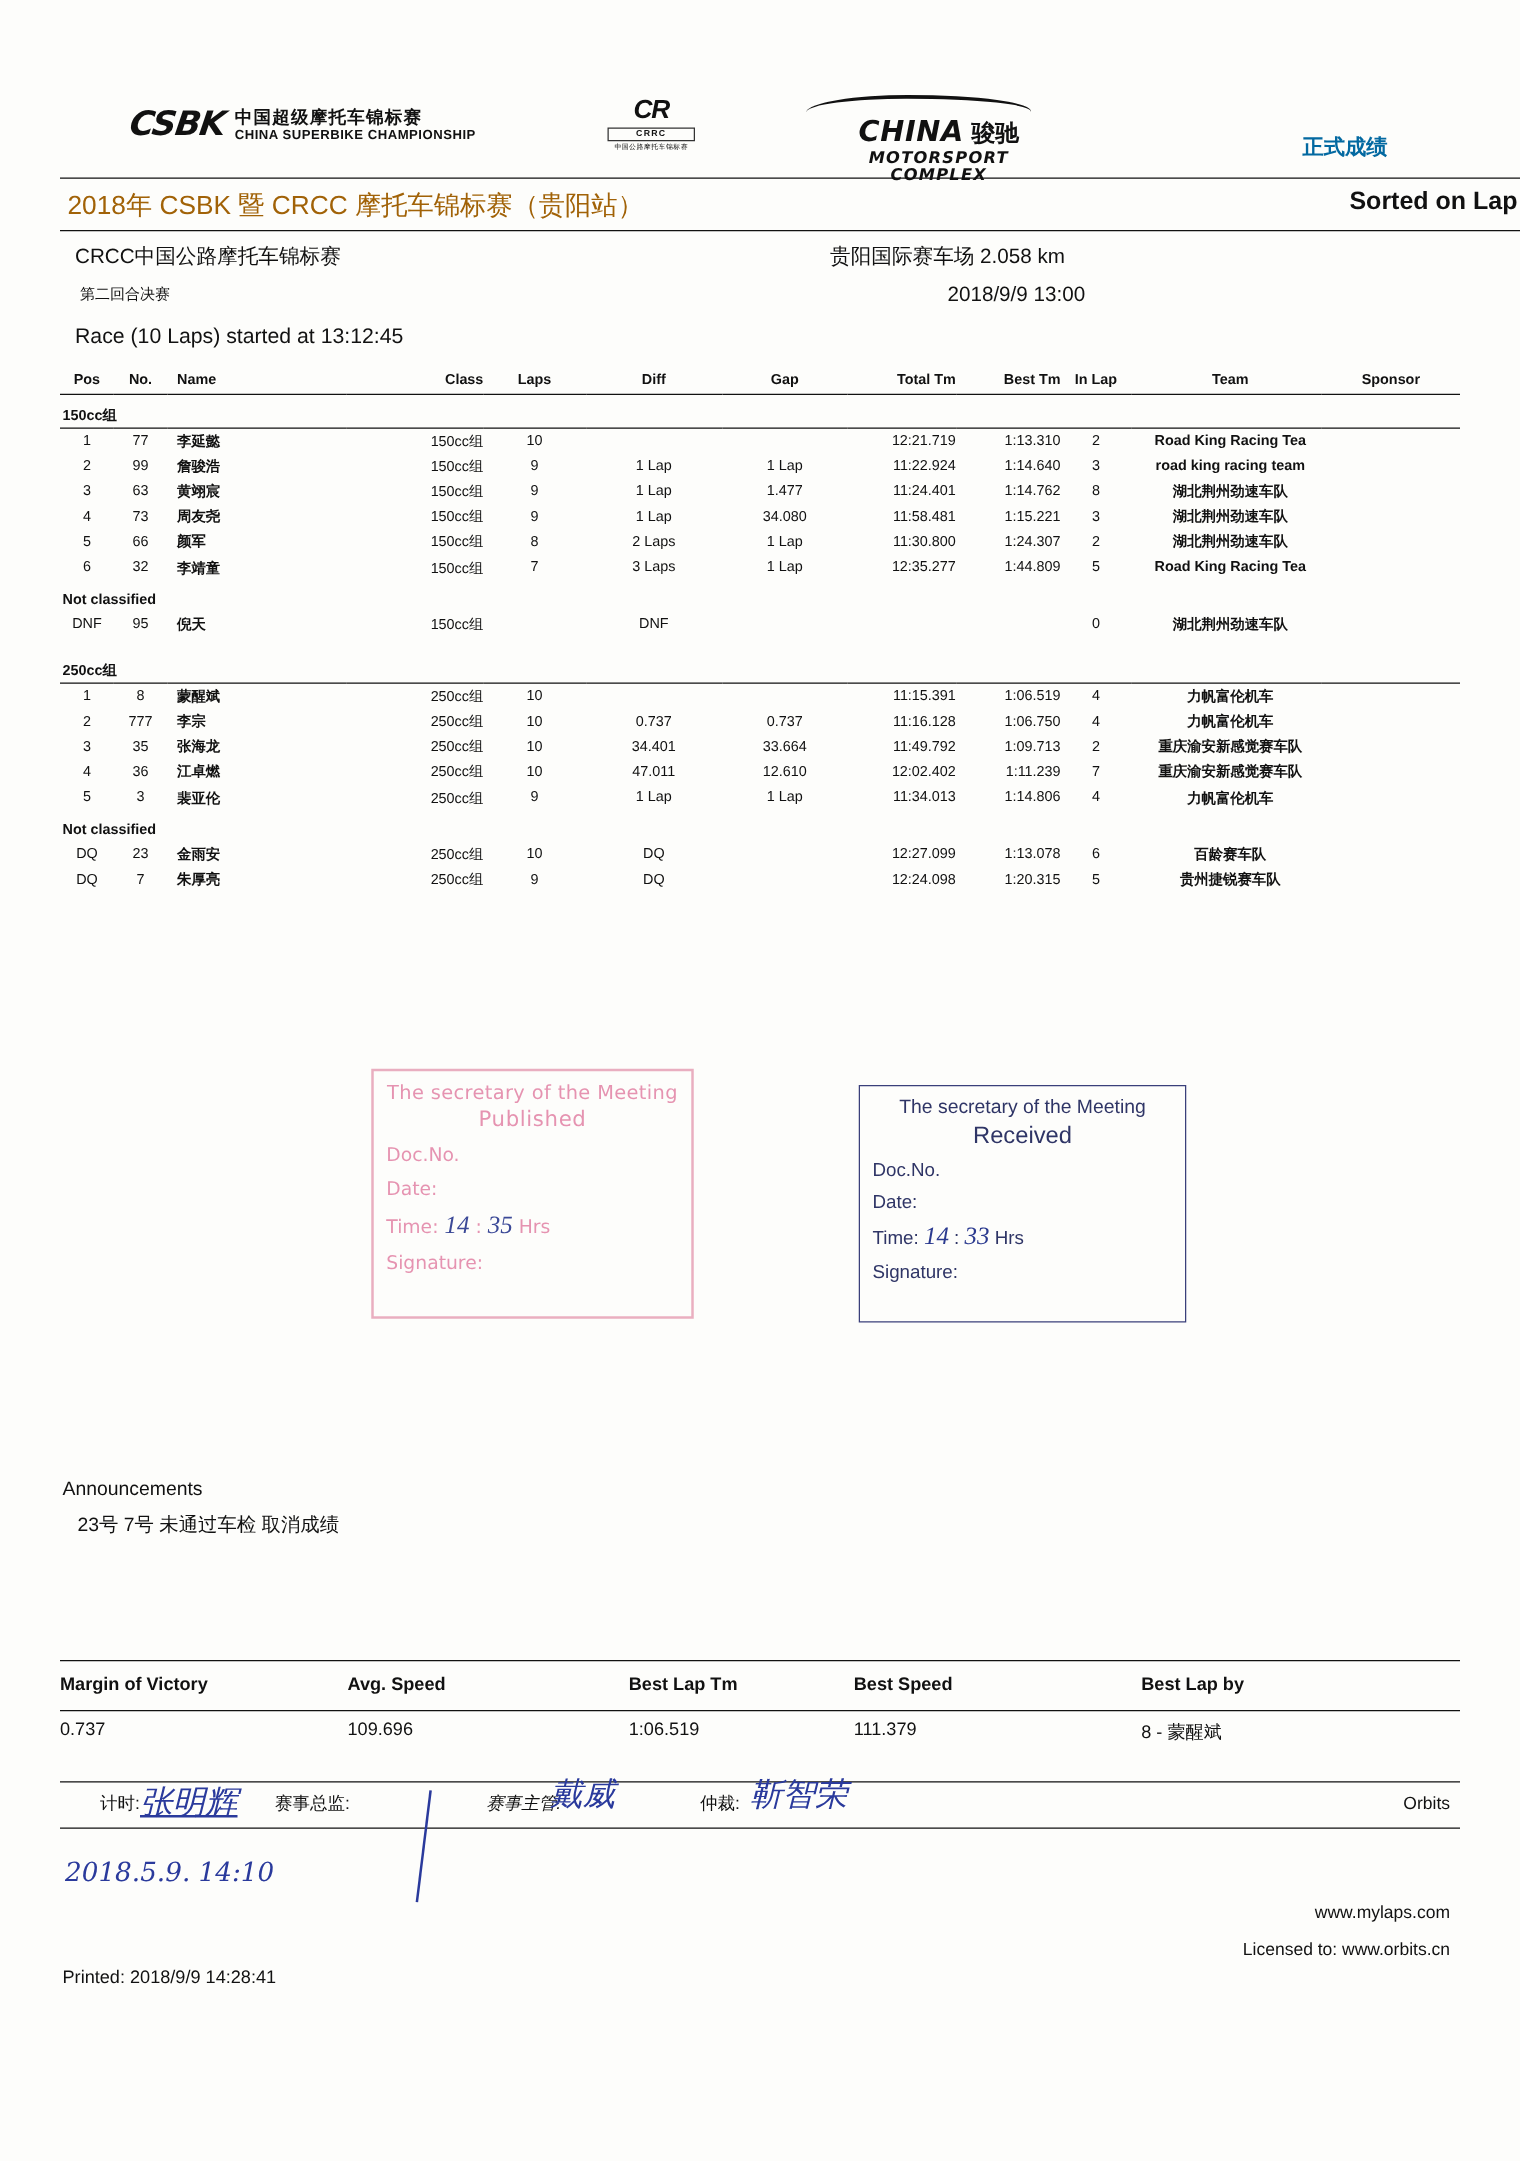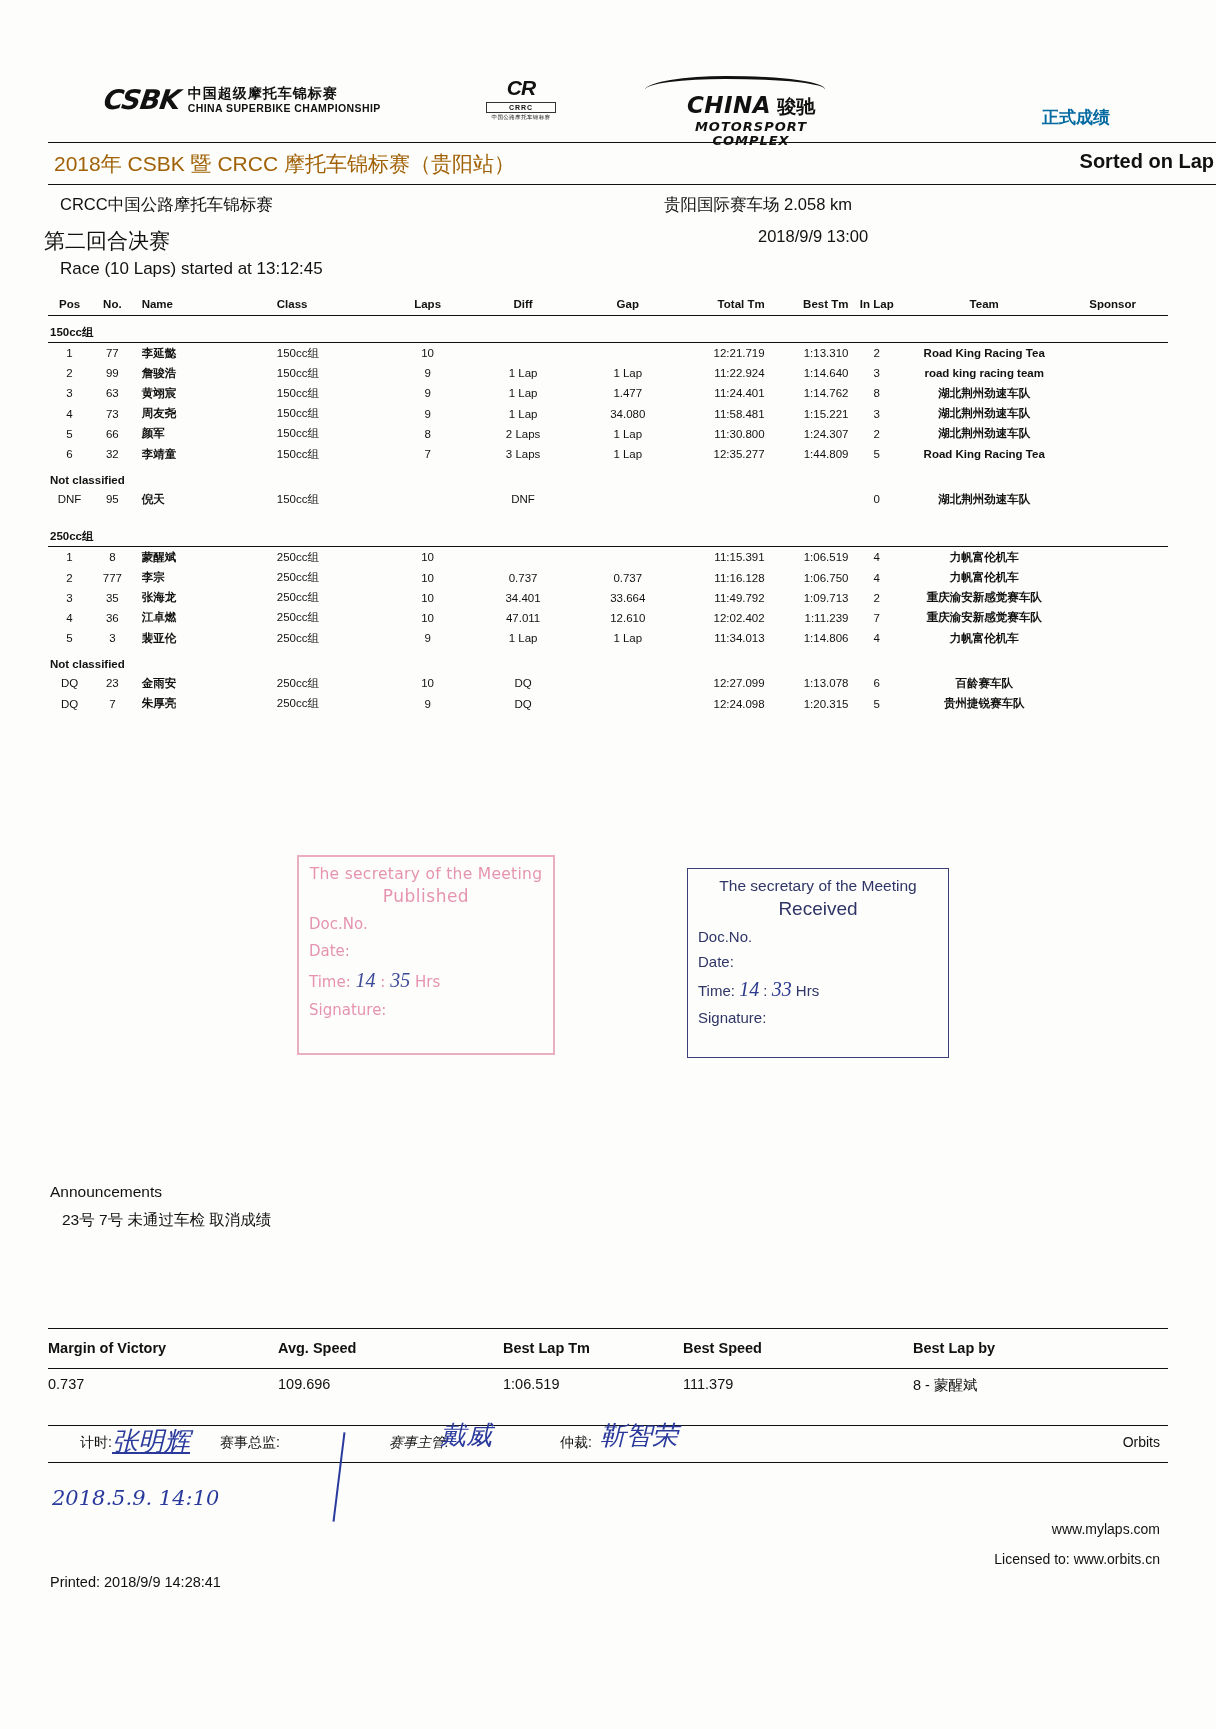--- a/index.html
+++ b/index.html
@@ -165,22 +165,22 @@
   }
 
   
   .sub-left-1 {
     position: absolute;
     left: 60px; top: 194px;
     font-size: 16.5px;
   }
   .sub-left-2 {
     position: absolute;
-    left: 44px; top: 227px;
-    font-size: 21px;
+    left: 64px; top: 227px;
+    font-size: 12px;
   }
   .sub-right-1 {
     position: absolute;
     left: 664px; top: 194px;
     font-size: 16.5px;
   }
   .sub-right-2 {
     position: absolute;
     left: 758px; top: 227px;
     font-size: 16.5px;
@@ -205,21 +205,21 @@
   table.results thead th {
     font-size: 11.5px;
     font-weight: bold;
     padding: 0 0 5px 0;
     border-bottom: 1.2px solid #111;
     white-space: nowrap;
   }
   .c-pos   { width: 46px;  text-align: center; }
   .c-no    { width: 46px;  text-align: center; }
   .c-name  { width: 150px; text-align: left; padding-left: 8px !important;}
-  .c-class { width: 120px; text-align: left; }
+  .c-class { width: 120px; text-align: right; }
   .c-laps  { width: 90px;  text-align: center; }
   .c-diff  { width: 120px; text-align: center; }
   .c-gap   { width: 110px; text-align: center; }
   .c-total { width: 92px;  text-align: right; }
   .c-best  { width: 78px;  text-align: right; padding-left:10px !important;}
   .c-inlap { width: 60px;  text-align: center; }
   .c-team  { width: 150px; text-align: center; padding-left: 6px !important;}
   .c-spons { width: 120px; text-align: center; }
 
   table.results td {

